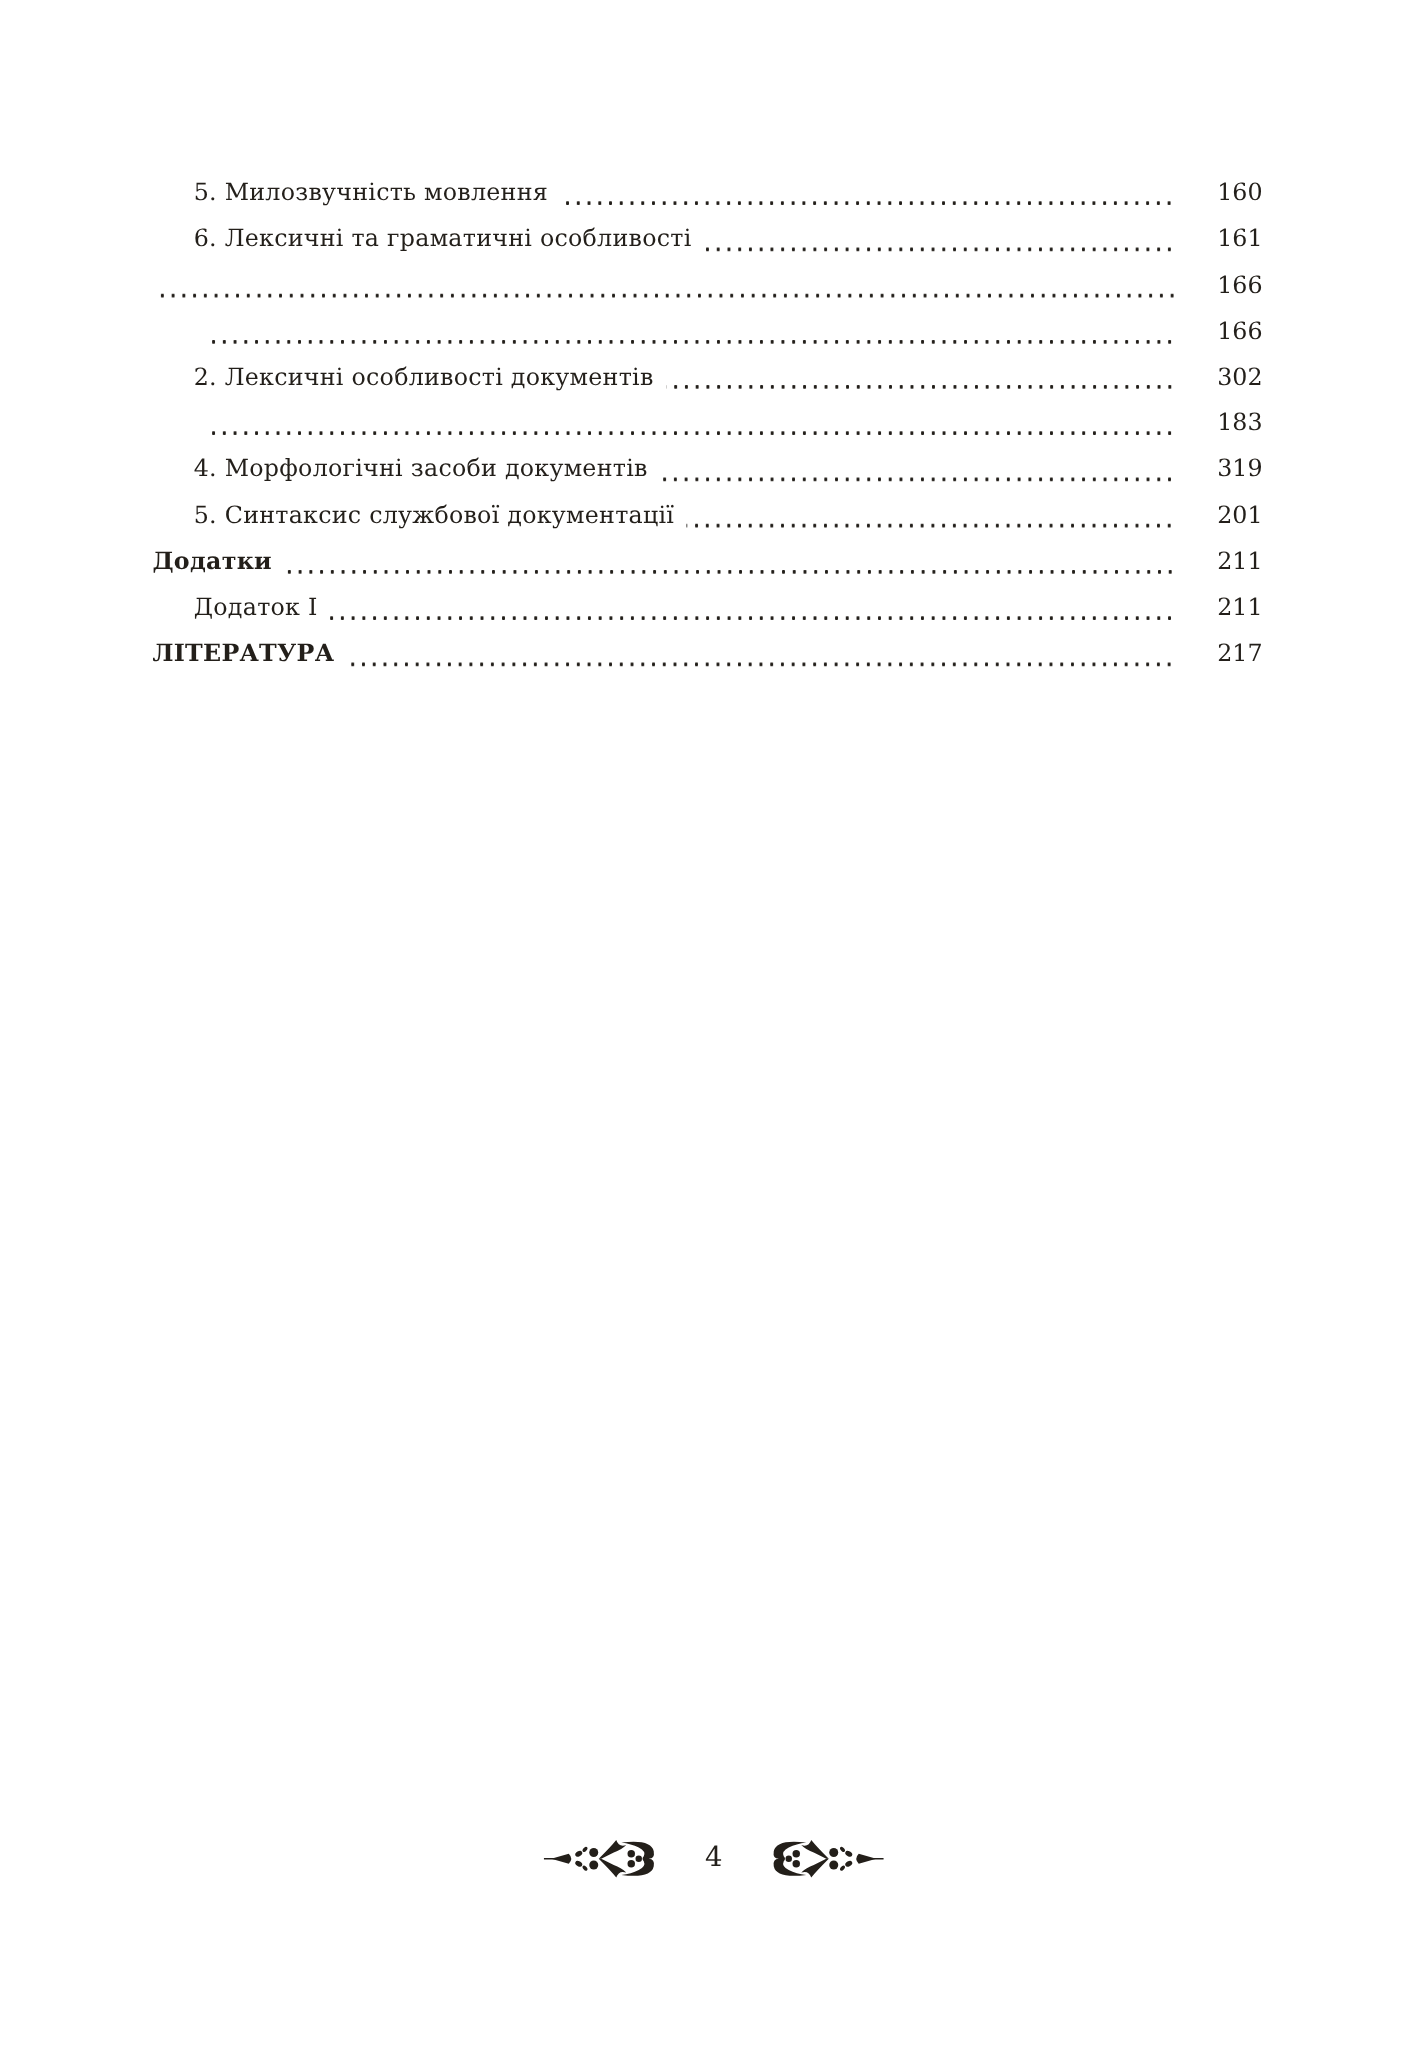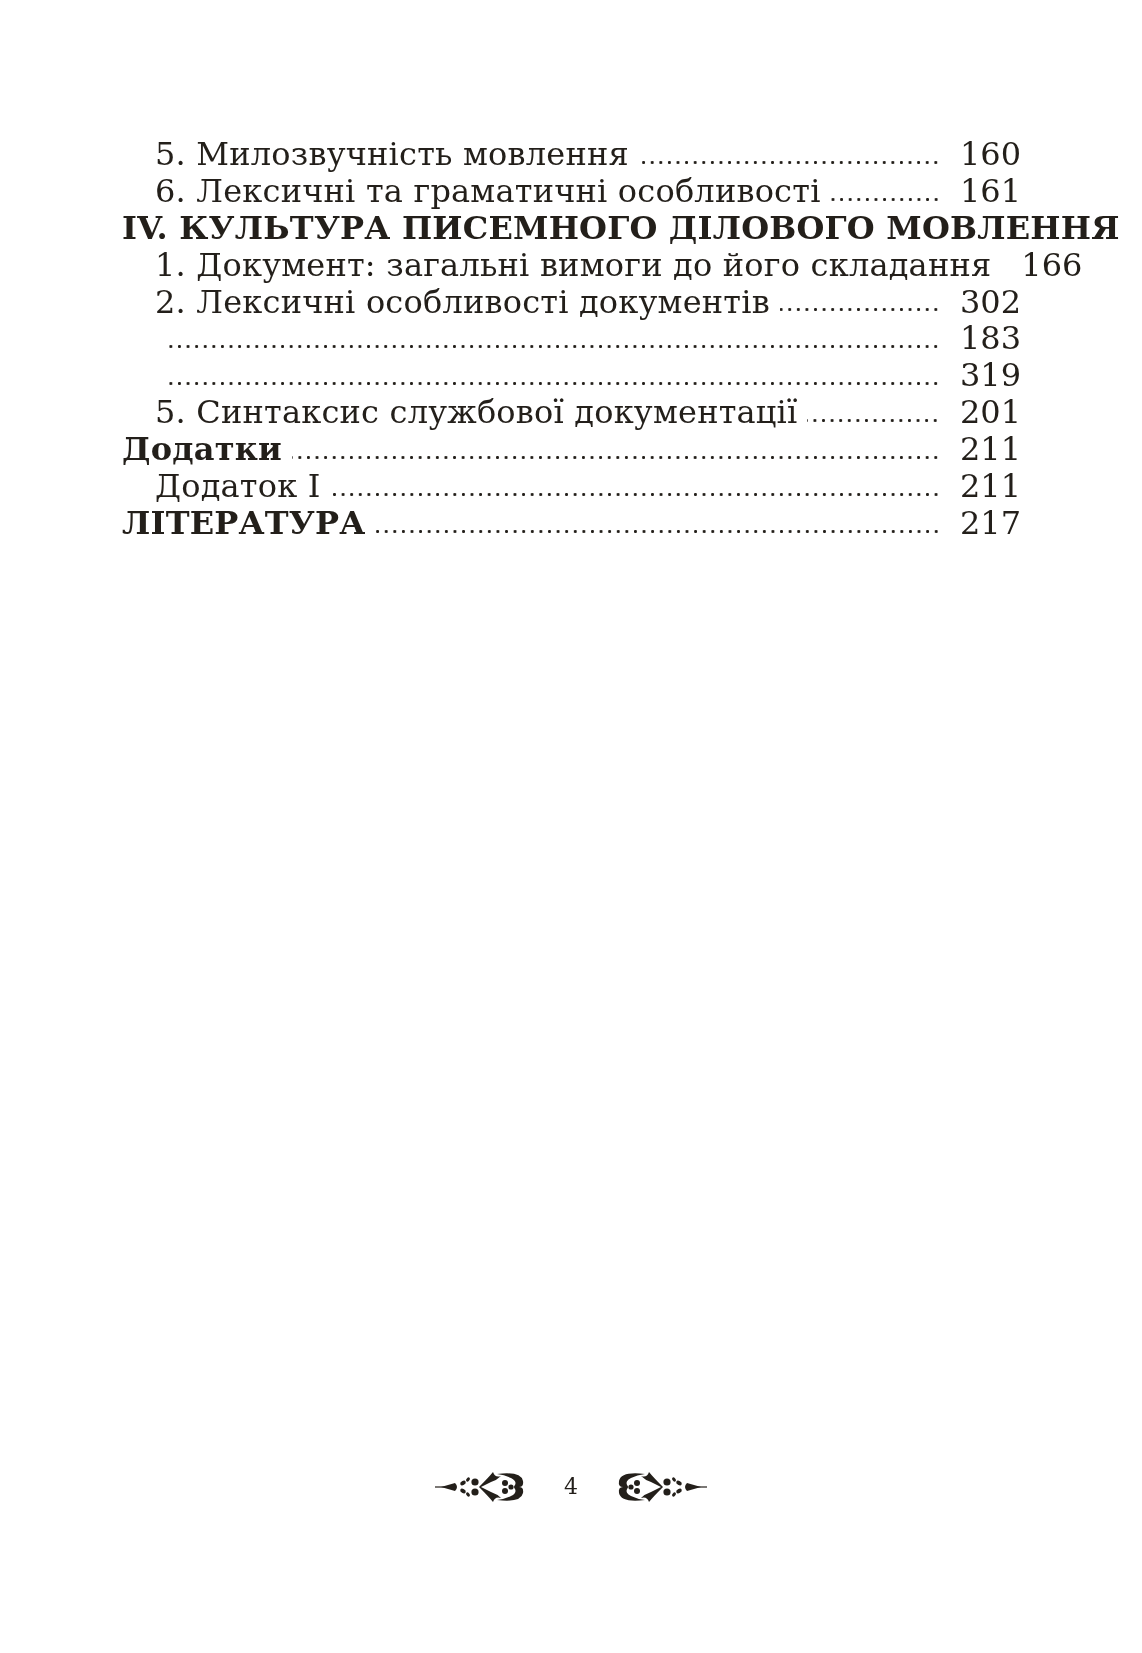--- a/index.html
+++ b/index.html
@@ -19,21 +19,21 @@
       position: absolute;
       left: 122px;
       top: 136px;
       width: 888px;
     }
     .toc-row {
       display: flex;
       align-items: center;
       height: 36.9px;
       line-height: 36.9px;
-      font-size: 32px;
+      font-size: 19px;
       white-space: nowrap;
     }
     .toc-row.level-2 {
       padding-left: 33px;
     }
     .toc-row.bold .toc-title {
       font-weight: bold;
     }
     .toc-title {
       flex: 0 0 auto;
@@ -96,39 +96,38 @@
     <span class="toc-title">5. Милозвучність мовлення</span>
     <span class="toc-leader"></span>
     <span class="toc-page">160</span>
   </div>
   <div class="toc-row level-2">
     <span class="toc-title">6. Лексичні та граматичні особливості</span>
     <span class="toc-leader"></span>
     <span class="toc-page">161</span>
   </div>
   <div class="toc-row level-1 bold">
-    <span class="toc-title">IV. КУЛЬТУРА ПИСЕМНОГО ДІЛОВОГО МОВЛЕННЯ</span>
     <span class="toc-leader" style="margin-left:4px;margin-right:6px;"></span>
     <span class="toc-page">166</span>
   </div>
   <div class="toc-row level-2">
-    <span class="toc-title">1. Документ: загальні вимоги до його складання</span>
     <span class="toc-leader"></span>
     <span class="toc-page">166</span>
   </div>
   <div class="toc-row level-2">
     <span class="toc-title">2. Лексичні особливості документів</span>
     <span class="toc-leader"></span>
     <span class="toc-page">302</span>
   </div>
   <div class="toc-row level-2">
     <span class="toc-leader"></span>
     <span class="toc-page">183</span>
   </div>
   <div class="toc-row level-2">
+    <span class="toc-title">4. Морфологічні засоби документів</span>
     <span class="toc-leader"></span>
     <span class="toc-page">319</span>
   </div>
   <div class="toc-row level-2">
     <span class="toc-title">5. Синтаксис службової документації</span>
     <span class="toc-leader"></span>
     <span class="toc-page">201</span>
   </div>
   <div class="toc-row level-1 bold">
     <span class="toc-title">Додатки</span>

